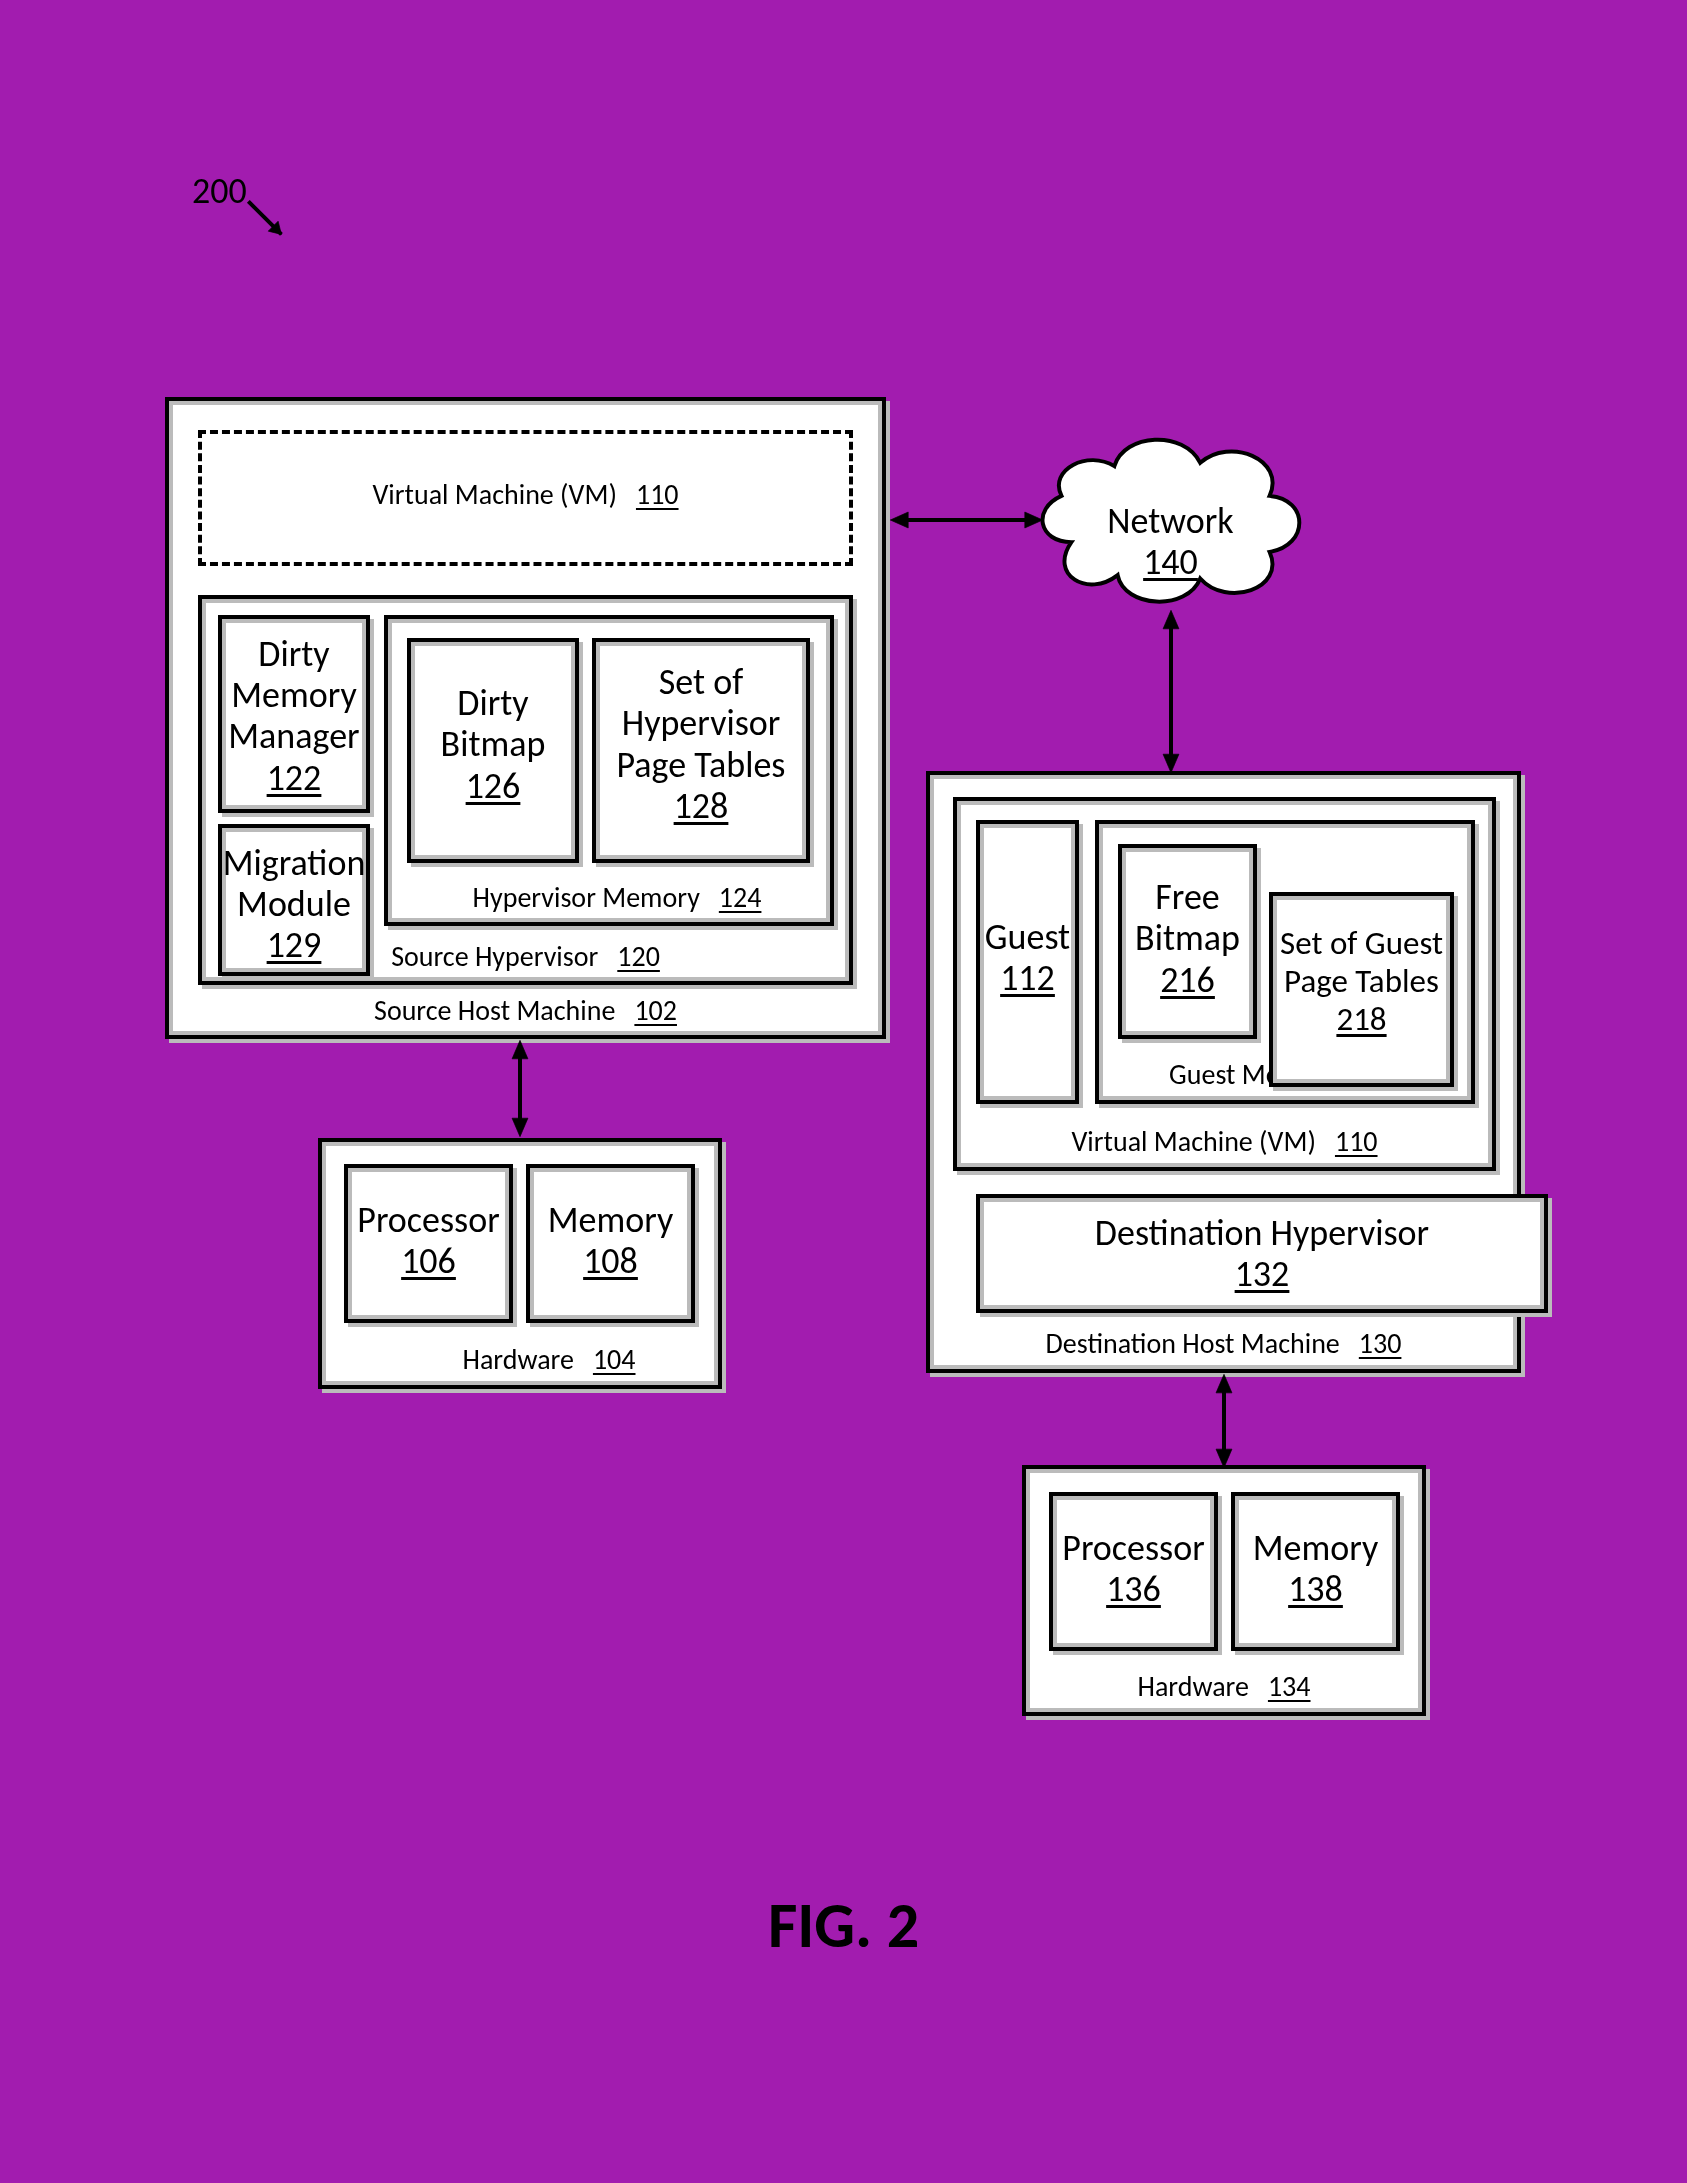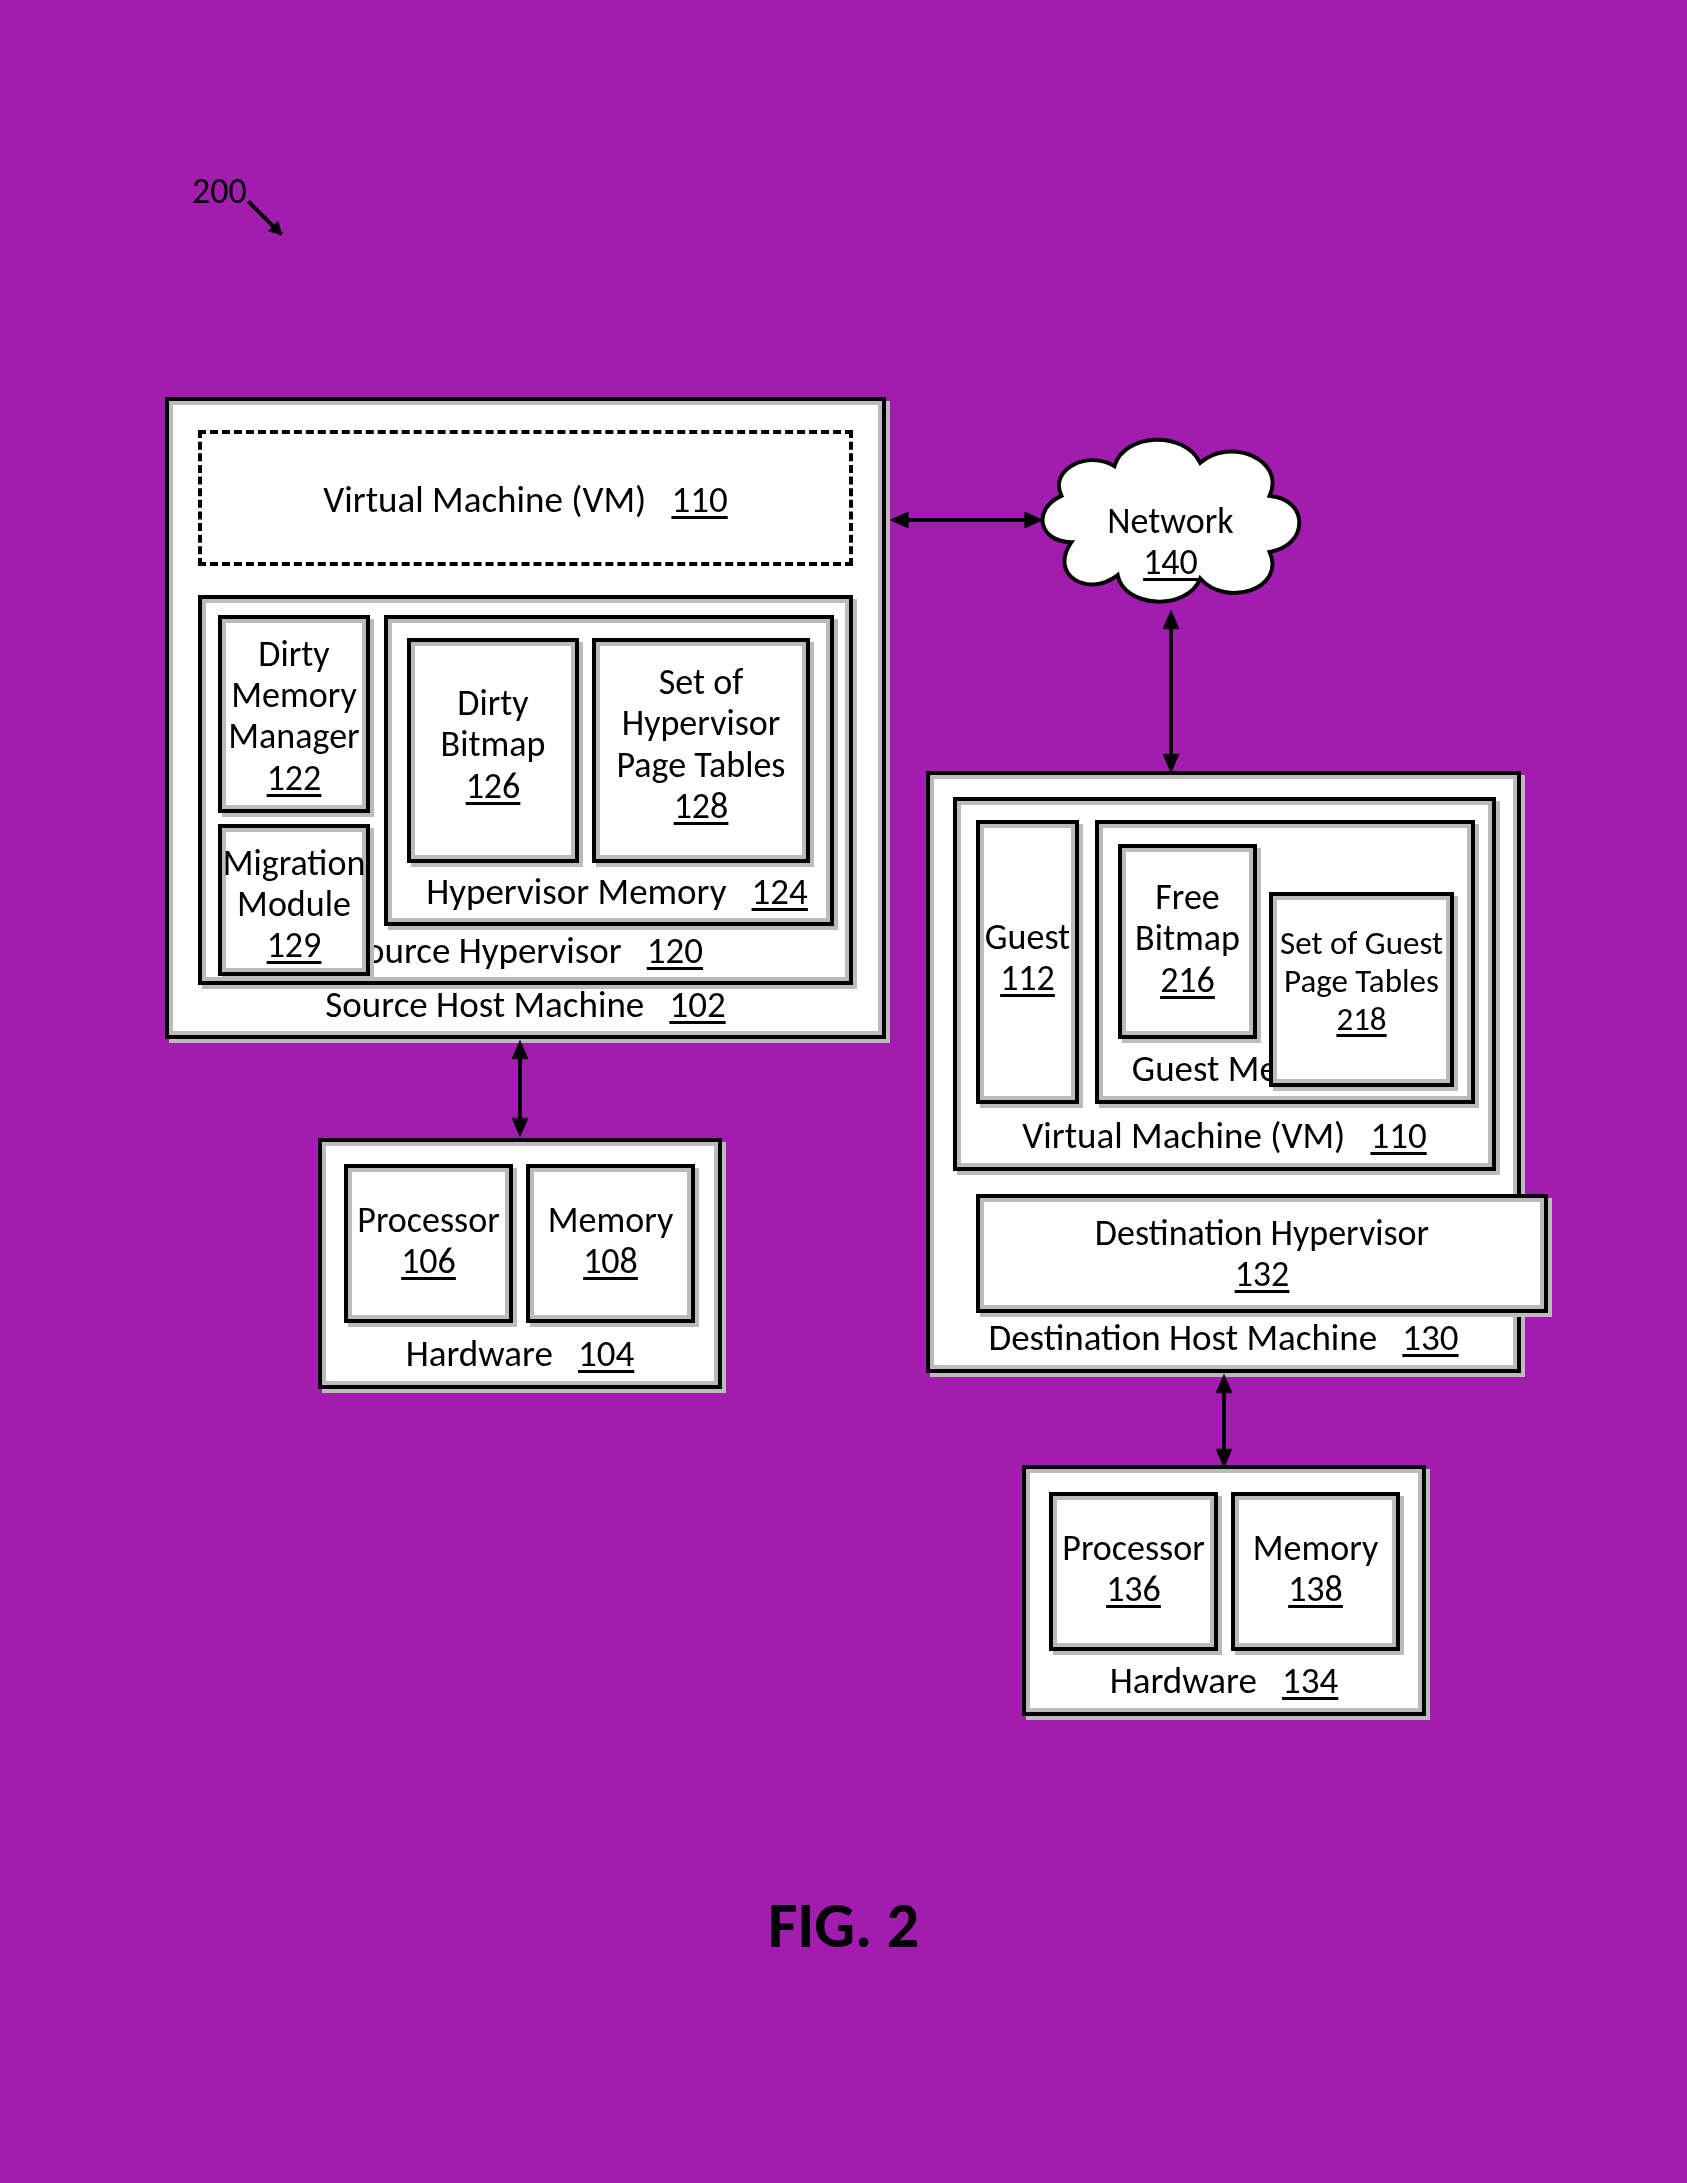--- a/index.html
+++ b/index.html
@@ -21,21 +21,21 @@
     box-shadow: 0 0 0 4px #bbb inset, 4px 4px 0 0 #bbb;
     background: #fff;
     box-sizing: border-box;
   }
   .label-row {
     position: absolute;
     left: 0;
     width: 100%;
     text-align: center;
     white-space: nowrap;
-    font-size: 37px;
+    font-size: 28px;
     line-height: 1.15;
   }
   .label-block {
     position: absolute;
     left: 0;
     width: 100%;
     text-align: center;
     font-size: 36px;
     line-height: 1.15;
   }
@@ -167,21 +167,21 @@
     <polygon points="235,30 208,18 208,42"></polygon>
   </svg>
 
   <svg class="arrow" style="left:500px; top:1039px;" width="40" height="99" viewBox="0 0 60 150">
     <line x1="30" y1="25" x2="30" y2="125" stroke-width="6"></line>
     <polygon points="30,2 18,30 42,30"></polygon>
     <polygon points="30,148 18,120 42,120"></polygon>
   </svg>
 
   <div class="box" style="left:318px; top:1138px; width:404px; height:251px;">
-    <div class="label-row" style="bottom:9.3px;">
+    <div class="label-row" style="bottom:9.3px;padding-left:29px;">
       <span>Hardware</span>
       <span>&nbsp;</span>
       <span class="u">104</span>
     </div>
   </div>
   <div class="box" style="left:344px; top:1164px; width:169px; height:159px;">
     <div class="label-block" style="top:32px;">
       <span>Processor</span><br>
       <span class="u">106</span>
     </div>

